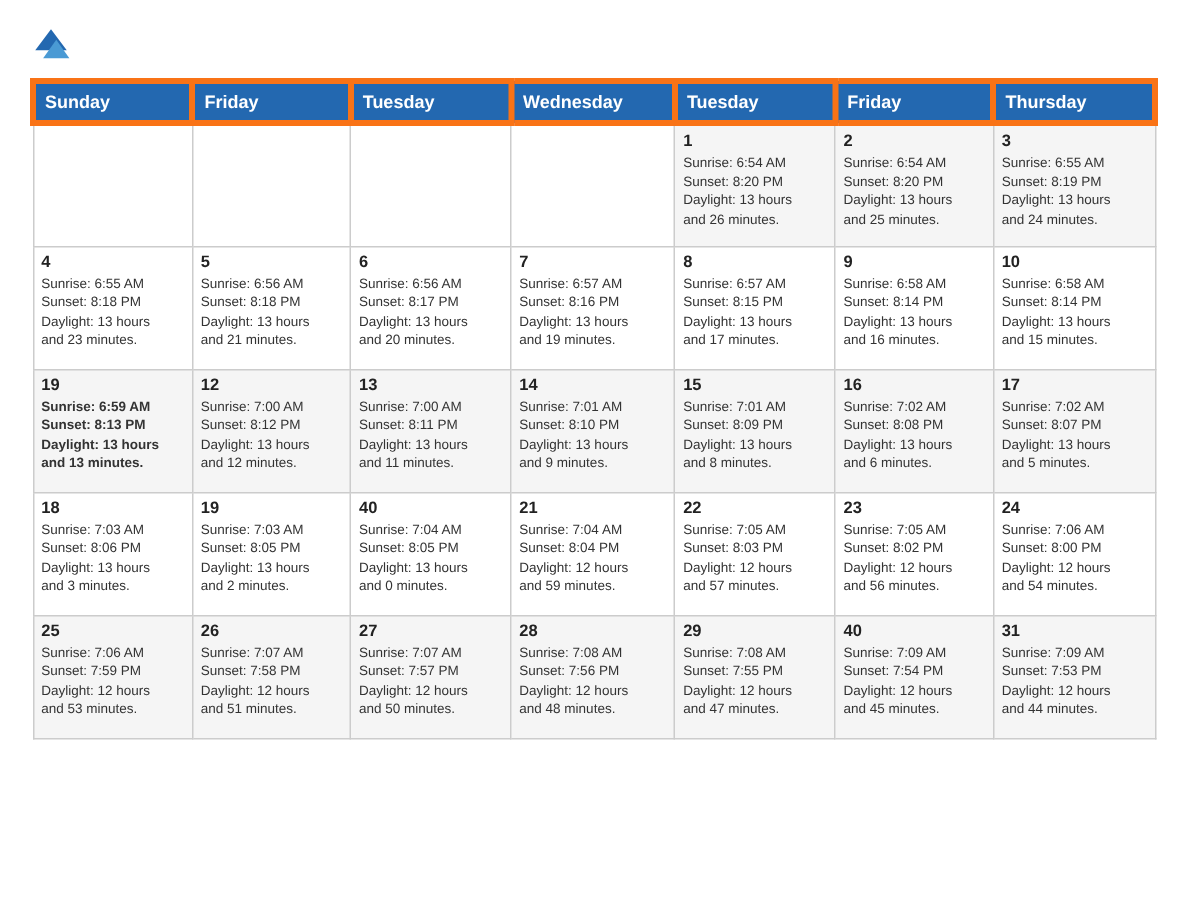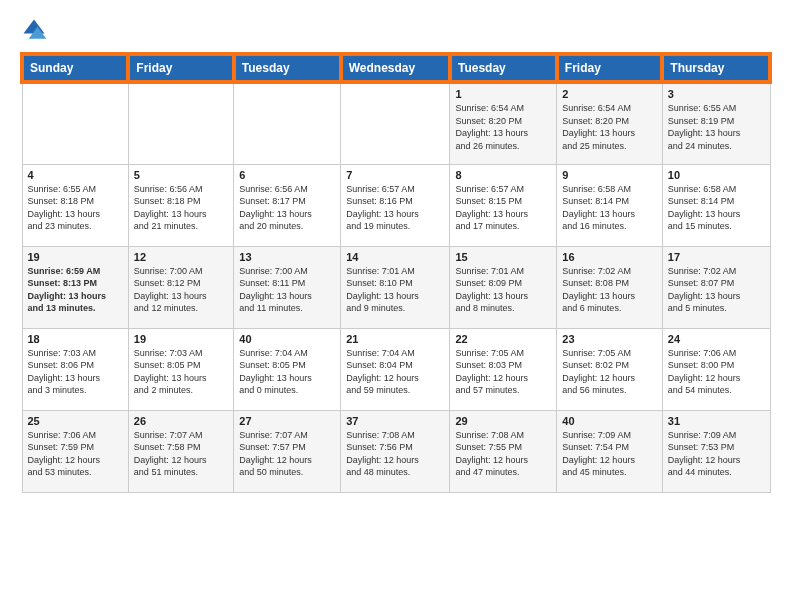--- a/index.html
+++ b/index.html
@@ -326,21 +326,21 @@
 and 51 minutes.</div>
           </td>
           <td>
             <span class="day-num">27</span>
             <div class="day-info" style="white-space: pre-line;">Sunrise: 7:07 AM
 Sunset: 7:57 PM
 Daylight: 12 hours
 and 50 minutes.</div>
           </td>
           <td>
-            <span class="day-num">37</span>
+            <span class="day-num">28</span>
             <div class="day-info" style="white-space: pre-line;">Sunrise: 7:08 AM
 Sunset: 7:56 PM
 Daylight: 12 hours
 and 48 minutes.</div>
           </td>
           <td>
             <span class="day-num">29</span>
             <div class="day-info" style="white-space: pre-line;">Sunrise: 7:08 AM
 Sunset: 7:55 PM
 Daylight: 12 hours

